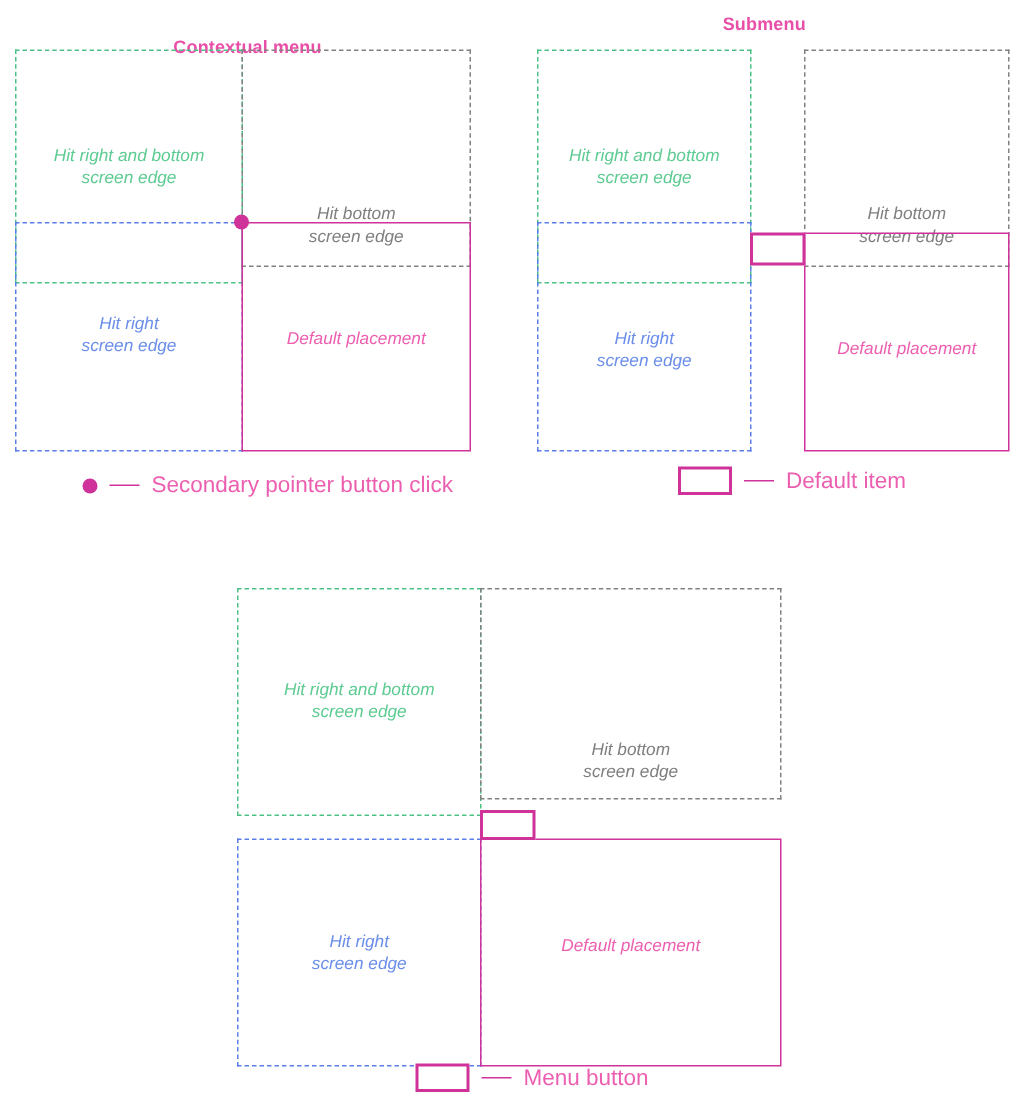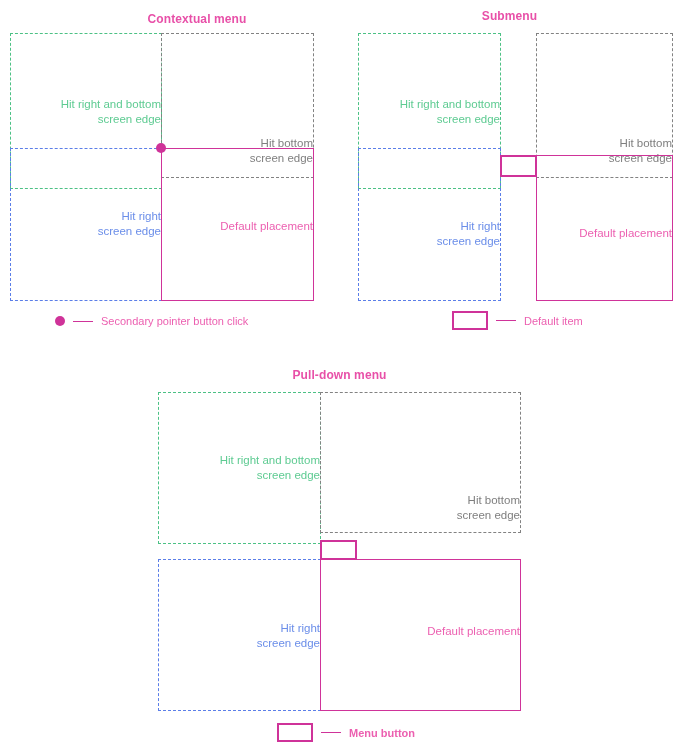--- a/index.html
+++ b/index.html
@@ -27,24 +27,25 @@
     box-sizing:border-box;
     background:transparent;
   }
   .zone.green{border:1px dashed #4cc185;}
   .zone.gray{border:1px dashed #828282;}
   .zone.blue{border:1px dashed #5b7ee8;}
   .zone.pink-solid{border:1.4px solid #cf3399;}
   .zone-label{
     position:absolute;
     width:100%;
-    text-align:right;
+    text-align:center;
     font-size:11.5px;
     line-height:15px;
     white-space:pre-line;
+    font-style:italic;
   }
   .lbl-green{color:#5ecb92;}
   .lbl-gray{color:#7f7f7f;margin-top:44px;}
   .lbl-blue{color:#6b8ee9;}
   .lbl-pink{color:#ec5fb0;}
 
   .marker-box{
     position:absolute;
     box-sizing:border-box;
     border:2.5px solid #cf3399;
@@ -70,34 +71,34 @@
     box-sizing:border-box;
     border:2.5px solid #cf3399;
     background:#fff;flex:0 0 auto;
   }
   .legend .dash{
     width:20px;height:0;
     border-top:1.3px solid #cf3399;
     margin:0 8px;flex:0 0 auto;
   }
   .legend .ltext{
-    font-size:11px;
+    font-size:15px;
     color:#ec5fb0;
     white-space:nowrap;
     text-align:right;
   }
 </style>
 </head>
 <body>
 
 <div class="stage">
 
   <div class="panel" style="left:0;top:0;width:330px;height:340px;">
 
-    <div class="title" style="left:0;top:12px;width:330px;padding-left:32px;">Contextual menu</div>
+    <div class="title" style="left:0;top:24px;width:330px;">Contextual menu</div>
 
     <div class="zone green" style="left:10px;top:33px;width:152px;height:156px;">
       <div class="zone-label lbl-green" style="top:63px;">Hit right and bottom
 screen edge</div>
     </div>
 
     <div class="zone gray" style="left:161px;top:33px;width:153px;height:145px;">
       <div class="zone-label lbl-gray" style="top:58px;">Hit bottom
 screen edge</div>
     </div>
@@ -147,21 +148,20 @@
 
     <div class="legend" style="left:112px;top:311px;">
       <span class="swatch"></span>
       <span class="dash"></span>
       <span class="ltext">Default item</span>
     </div>
   </div>
 
   <div class="panel" style="left:0;top:360px;width:679px;height:382px;">
 
-    <div class="title" style="left:0;top:8px;width:679px;">Pull-down menu</div>
 
     <div class="zone green" style="left:158px;top:32px;width:163px;height:152px;">
       <div class="zone-label lbl-green" style="top:60px;">Hit right and bottom
 screen edge</div>
     </div>
 
     <div class="zone gray" style="left:320px;top:32px;width:201px;height:141px;">
       <div class="zone-label lbl-gray" style="top:56px;">Hit bottom
 screen edge</div>
     </div>
@@ -170,20 +170,20 @@
       <div class="zone-label lbl-blue" style="top:61px;">Hit right
 screen edge</div>
     </div>
 
     <div class="zone pink-solid" style="left:320px;top:199px;width:201px;height:152px;">
       <div class="zone-label lbl-pink" style="top:64px;">Default placement</div>
     </div>
 
     <div class="marker-box" style="left:320px;top:180px;width:37px;height:20px;"></div>
 
-    <div class="legend" style="left:277px;top:363px;font-weight:bold;">
+    <div class="legend" style="left:277px;top:349px;">
       <span class="swatch"></span>
       <span class="dash"></span>
       <span class="ltext">Menu button</span>
     </div>
   </div>
 
 </div>
 
 </body></html>

